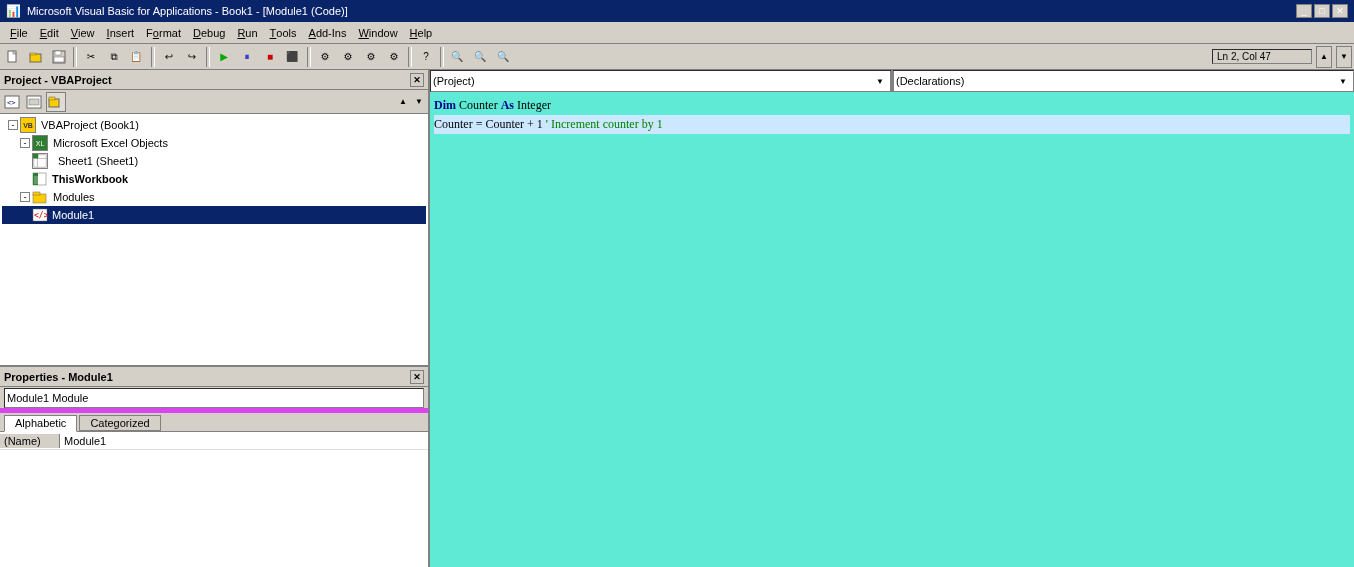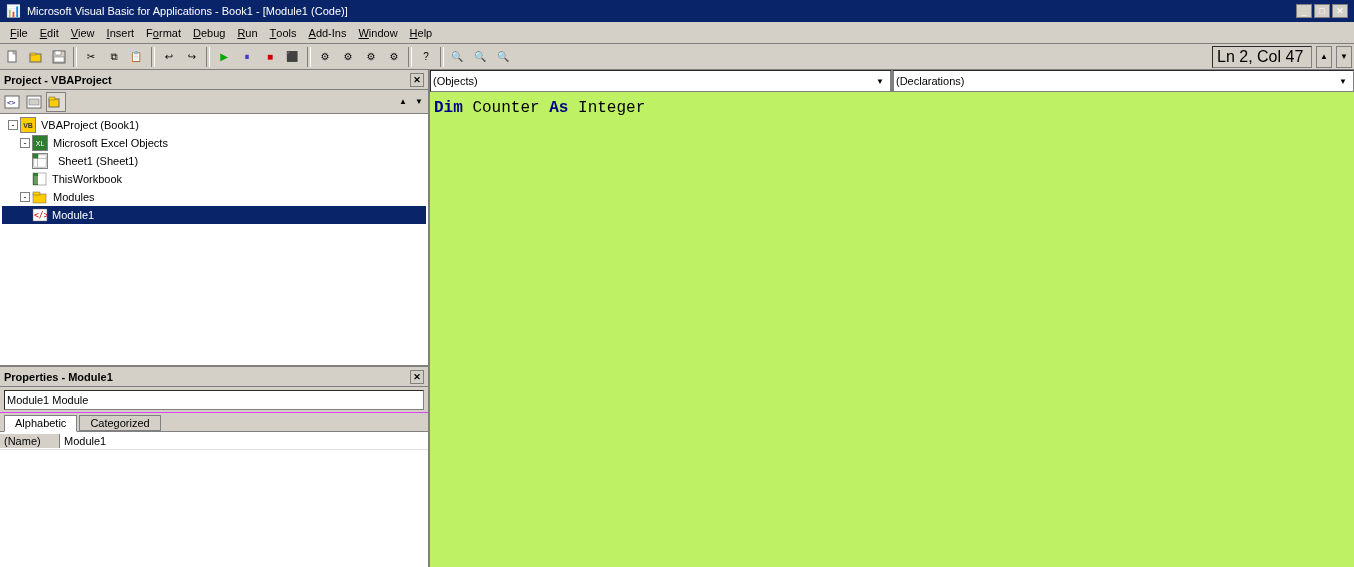--- a/index.html
+++ b/index.html
@@ -91,21 +91,21 @@
       border-right: 1px solid #ffffff;
       margin: 0 2px;
     }
     .toolbar-status {
       margin-left: auto;
       display: flex;
       align-items: center;
       gap: 4px;
     }
     .status-text {
-      font-size: 16px;
+      font-size: 10px;
       padding: 1px 4px;
       background: #d4d0c8;
       border: 1px inset #808080;
       min-width: 100px;
     }
     .scrollbar-arrow {
       width: 16px;
       height: 22px;
       background: #d4d0c8;
       border: 1px solid #808080;
@@ -234,21 +234,21 @@
       height: 200px;
       display: flex;
       flex-direction: column;
     }
     .props-toolbar {
       background: #d4d0c8;
       height: 26px;
       display: flex;
       align-items: center;
       padding: 0 4px;
-      border-bottom: 1px solid #d946ef;
+      border-bottom: 5px solid #d946ef;
       gap: 4px;
     }
     .props-select {
       flex: 1;
       height: 20px;
       font-size: 11px;
       background: white;
       border: 1px inset #808080;
       padding: 0 2px;
     }
@@ -324,24 +324,24 @@
     .code-dropdown-right {
       width: 200px;
       border-left: 2px solid #808080;
     }
     .dropdown-arrow {
       font-size: 8px;
       padding: 0 4px;
     }
     .code-editor {
       flex: 1;
-      background: #bef264;
+      background: #5eead4;
       padding: 4px;
-      font-family: Liberation Mono, monospace;
-      font-size: 16px;
+      font-family: Liberation Serif, serif;
+      font-size: 12px;
       overflow: auto;
       line-height: 1.6;
     }
     .code-line {
       display: flex;
       align-items: baseline;
       white-space: pre;
     }
     .code-selected {
       background: #cce8ff;
@@ -492,21 +492,21 @@
         <div class="tree-item">
           <span class="tree-indent" style="width:28px;"></span>
           <span class="tree-icon">
             <svg width="16" height="16" viewBox="0 0 16 16">
                 <rect x="1" y="2" width="13" height="12" fill="white" stroke="#666" stroke-width="0.5"></rect>
                 <rect x="1" y="2" width="5" height="12" fill="#2e7d32"></rect>
                 <line x1="3" y1="5" x2="3" y2="13" stroke="white" stroke-width="0.5"></line>
                 <line x1="5" y1="5" x2="5" y2="13" stroke="white" stroke-width="0.5"></line>
               </svg>
           </span>
-          <span style="margin-left:2px;">ThisWorkbook</span>
+          <span style="margin-left:2px;font-weight:bold;">ThisWorkbook</span>
         </div>
 
         <div class="tree-item">
           <span class="tree-indent" style="width:16px;"></span>
           <span class="tree-expand">-</span>
           <span class="tree-icon">
             <svg width="16" height="16" viewBox="0 0 16 16">
                 <rect x="1" y="5" width="13" height="9" fill="#ffcc00" stroke="#666" stroke-width="0.5"></rect>
                 <rect x="1" y="3" width="7" height="3" fill="#ffcc00" stroke="#666" stroke-width="0.5"></rect>
               </svg>
@@ -547,30 +547,33 @@
         </div>
       </div>
     </div>
 
   </div>
 
   <div class="code-panel">
 
     <div class="code-header">
       <div class="code-dropdown" style="flex:1; border-right:2px solid #808080;">
-        <span>(Objects)</span>
+        <span>(Project)</span>
         <span class="dropdown-arrow">▼</span>
       </div>
       <div class="code-dropdown code-dropdown-right">
         <span>(Declarations)</span>
         <span class="dropdown-arrow">▼</span>
       </div>
     </div>
 
     <div class="code-editor">
       <div class="code-line">
         <span class="kw">Dim </span><span class="nm">Counter </span><span class="kw">As </span><span class="nm">Integer </span>
       </div>
+      <div class="code-line code-selected">
+        <span class="nm">Counter = Counter + 1 </span><span class="cm">' Increment counter by 1</span>
+      </div>
     </div>
 
   </div>
 
 </div>
 
 </body></html>

